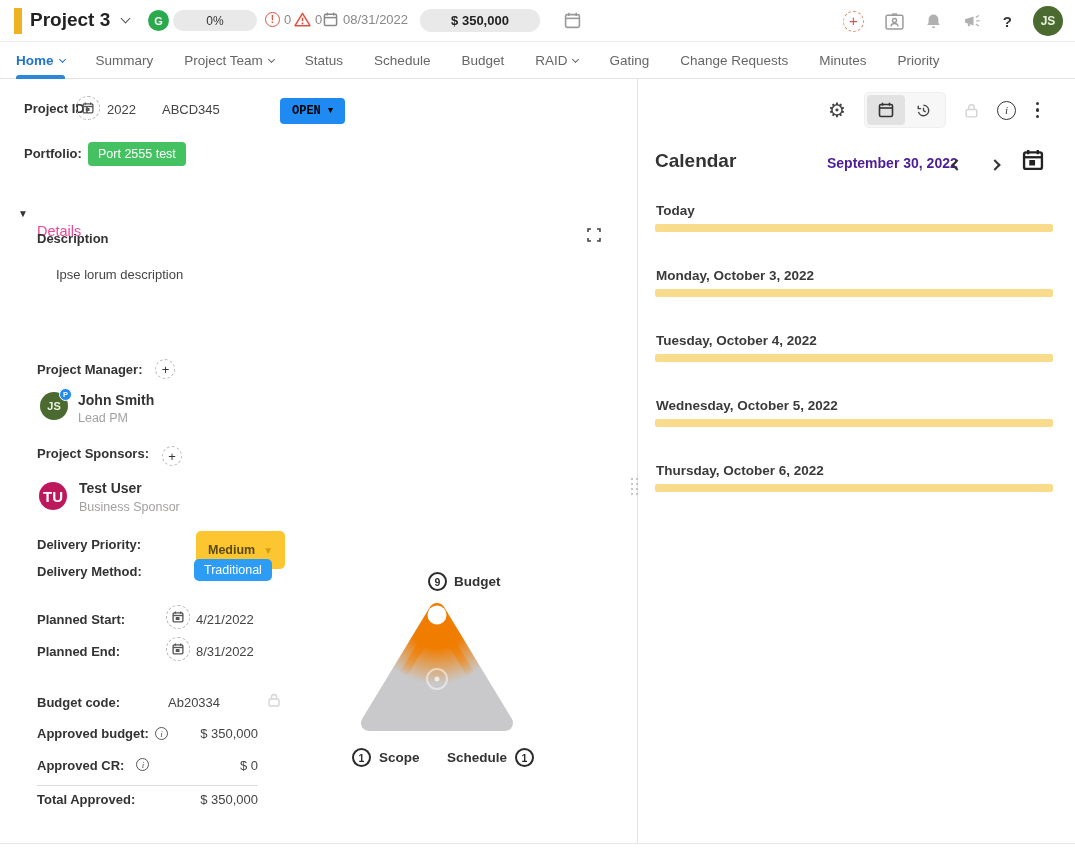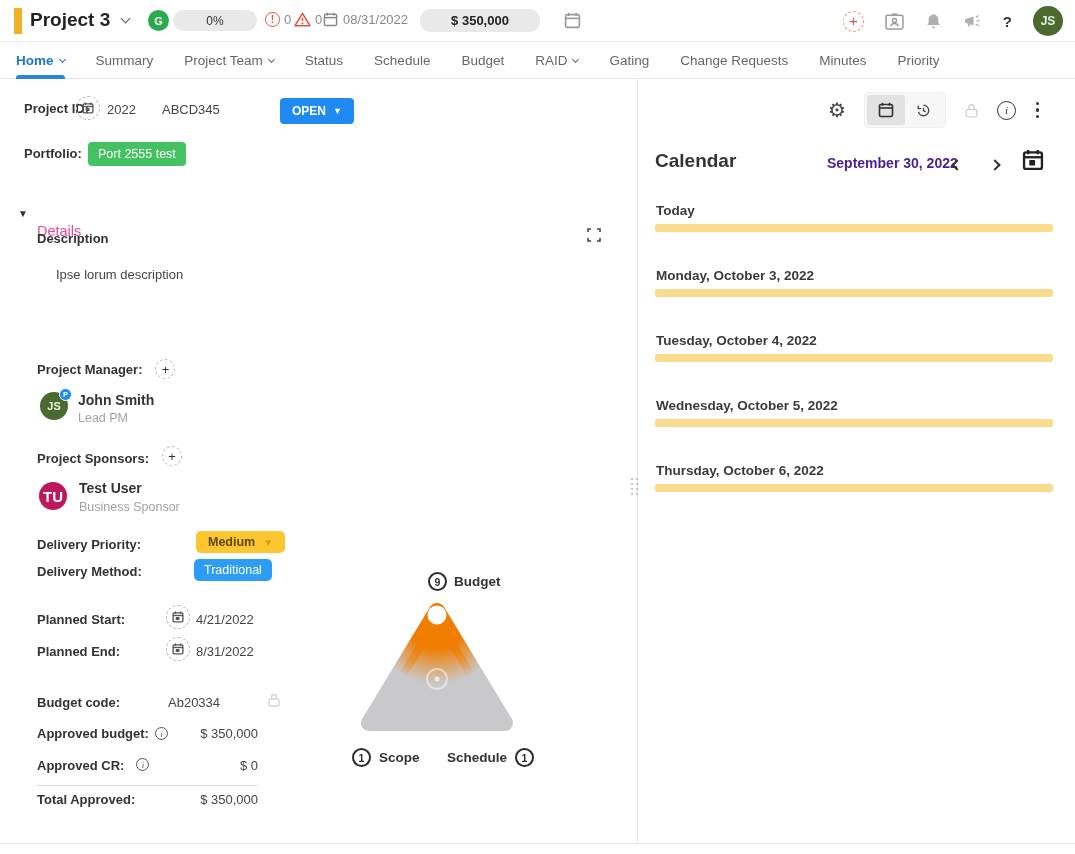--- a/index.html
+++ b/index.html
@@ -39,25 +39,25 @@
   .nav-tab { font-size:13.5px; color:#666; cursor:pointer; display:flex; align-items:center; gap:6px; position:relative; height:36px; white-space:nowrap; }
   .nav-tab .chv { width:5px; height:5px; margin-top:-3px; }
   .nav-tab.active { color:#1F74CE; font-weight:bold; }
   .nav-tab.active::after { content:""; position:absolute; left:0; bottom:0; width:100%; height:4px; background:#2B88D8; border-radius:3px 3px 0 0; }
 
   
   .lbl { font-weight:bold; color:#333; font-size:13px; }
   .val { color:#444; font-size:13px; }
   .dashed-circle { width:24px; height:24px; border:1.3px dashed #b9b9b9; border-radius:50%; display:flex; align-items:center; justify-content:center; color:#555; }
   .dashed-circle.small { width:20px; height:20px; cursor:pointer; font-size:13px; color:#333; }
-  .open-btn { position:absolute; left:280px; top:98px; background:#1E8AF2; color:#ffffff; font-weight:bold; font-size:12px; border:none; border-radius:4px; padding:6px 12px; display:flex; align-items:center; gap:7px; cursor:pointer; }
+  .open-btn { position:absolute; left:280px; top:98px; background:#1E8AF2; color:#000000; font-weight:bold; font-size:12px; border:none; border-radius:4px; padding:6px 12px; display:flex; align-items:center; gap:7px; cursor:pointer;font-family:Liberation Mono, monospace; }
   .badge-green { position:absolute; left:88px; top:142px; background:#44C262; color:#fff; font-size:12.5px; border-radius:4px; padding:5px 10px; cursor:pointer; }
   .tri-collapse { color:#333; font-size:10px; }
   .expand-ic, svg { display:block; }
-  .prio-pill { position:absolute; left:196px; top:531px; background:#FBC630; color:#5E4A10; font-size:12.5px; font-weight:bold; border-radius:5px; padding:4px 12px; display:flex; align-items:center; gap:8px; cursor:pointer; }
+  .prio-pill { position:absolute; left:196px; top:531px; background:#FBC630; color:#5E4A10; font-size:12.5px; font-weight:bold; border-radius:5px; padding:12px 12px; display:flex; align-items:center; gap:8px; cursor:pointer; }
   .prio-pill .tri { color:#D79C16; font-size:10px; }
   .method-pill { position:absolute; left:194px; top:559px; background:#2D9CF4; color:#fff; font-size:12.5px; border-radius:5px; padding:4px 10px; }
   .info-ic { width:13px; height:13px; border:1.2px solid #555; border-radius:50%; font-size:9px; font-style:italic; font-family:"Liberation Serif", serif; display:inline-flex; align-items:center; justify-content:center; color:#555; }
   .rt-val { text-align:right; width:110px; left:148px; }
   .hr-line { position:absolute; left:37px; width:221px; height:1px; background:#dcdcdc; }
   .p-badge { position:absolute; top:-4px; right:-4px; width:13px; height:13px; background:#1E8AF2; border:1.5px solid #fff; border-radius:50%; color:#fff; font-size:7.5px; font-weight:bold; display:flex; align-items:center; justify-content:center; }
   .person-name { font-size:14px; color:#333; font-weight:600; }
   .person-role { font-size:12.5px; color:#A3A1A0; margin-top:2px; }
 
   
@@ -262,21 +262,21 @@
   <span class="lbl">Project Manager:</span>
   <span class="dashed-circle small">+</span>
 </div>
 <div class="abs" style="left:40px; top:392px; width:28px; height:28px;">
   <span class="avatar" style="width:28px;height:28px;background:#4A6A2F;font-size:11px;color:#E9F0DC;">JS</span>
   <span class="p-badge">P</span>
 </div>
 <div class="abs person-name" style="left:78px; top:392px;">John Smith</div>
 <div class="abs person-role" style="left:78px; top:409px;">Lead PM</div>
 
-<div class="abs" style="left:37px; top:446px; display:flex; align-items:flex-end; gap:13px;">
+<div class="abs" style="left:37px; top:446px; display:flex; align-items:flex-start; gap:13px;">
   <span class="lbl">Project Sponsors:</span>
   <span class="dashed-circle small">+</span>
 </div>
 <span class="abs avatar" style="left:39px; top:482px; width:28px; height:28px; background:#be185d; font-size:15px;">TU</span>
 <div class="abs person-name" style="left:79px; top:480px;">Test User</div>
 <div class="abs person-role" style="left:79px; top:498px;">Business Sponsor</div>
 
 <div class="abs lbl" style="left:37px; top:537px;">Delivery Priority:</div>
 <div class="prio-pill">
     <span>Medium</span>

